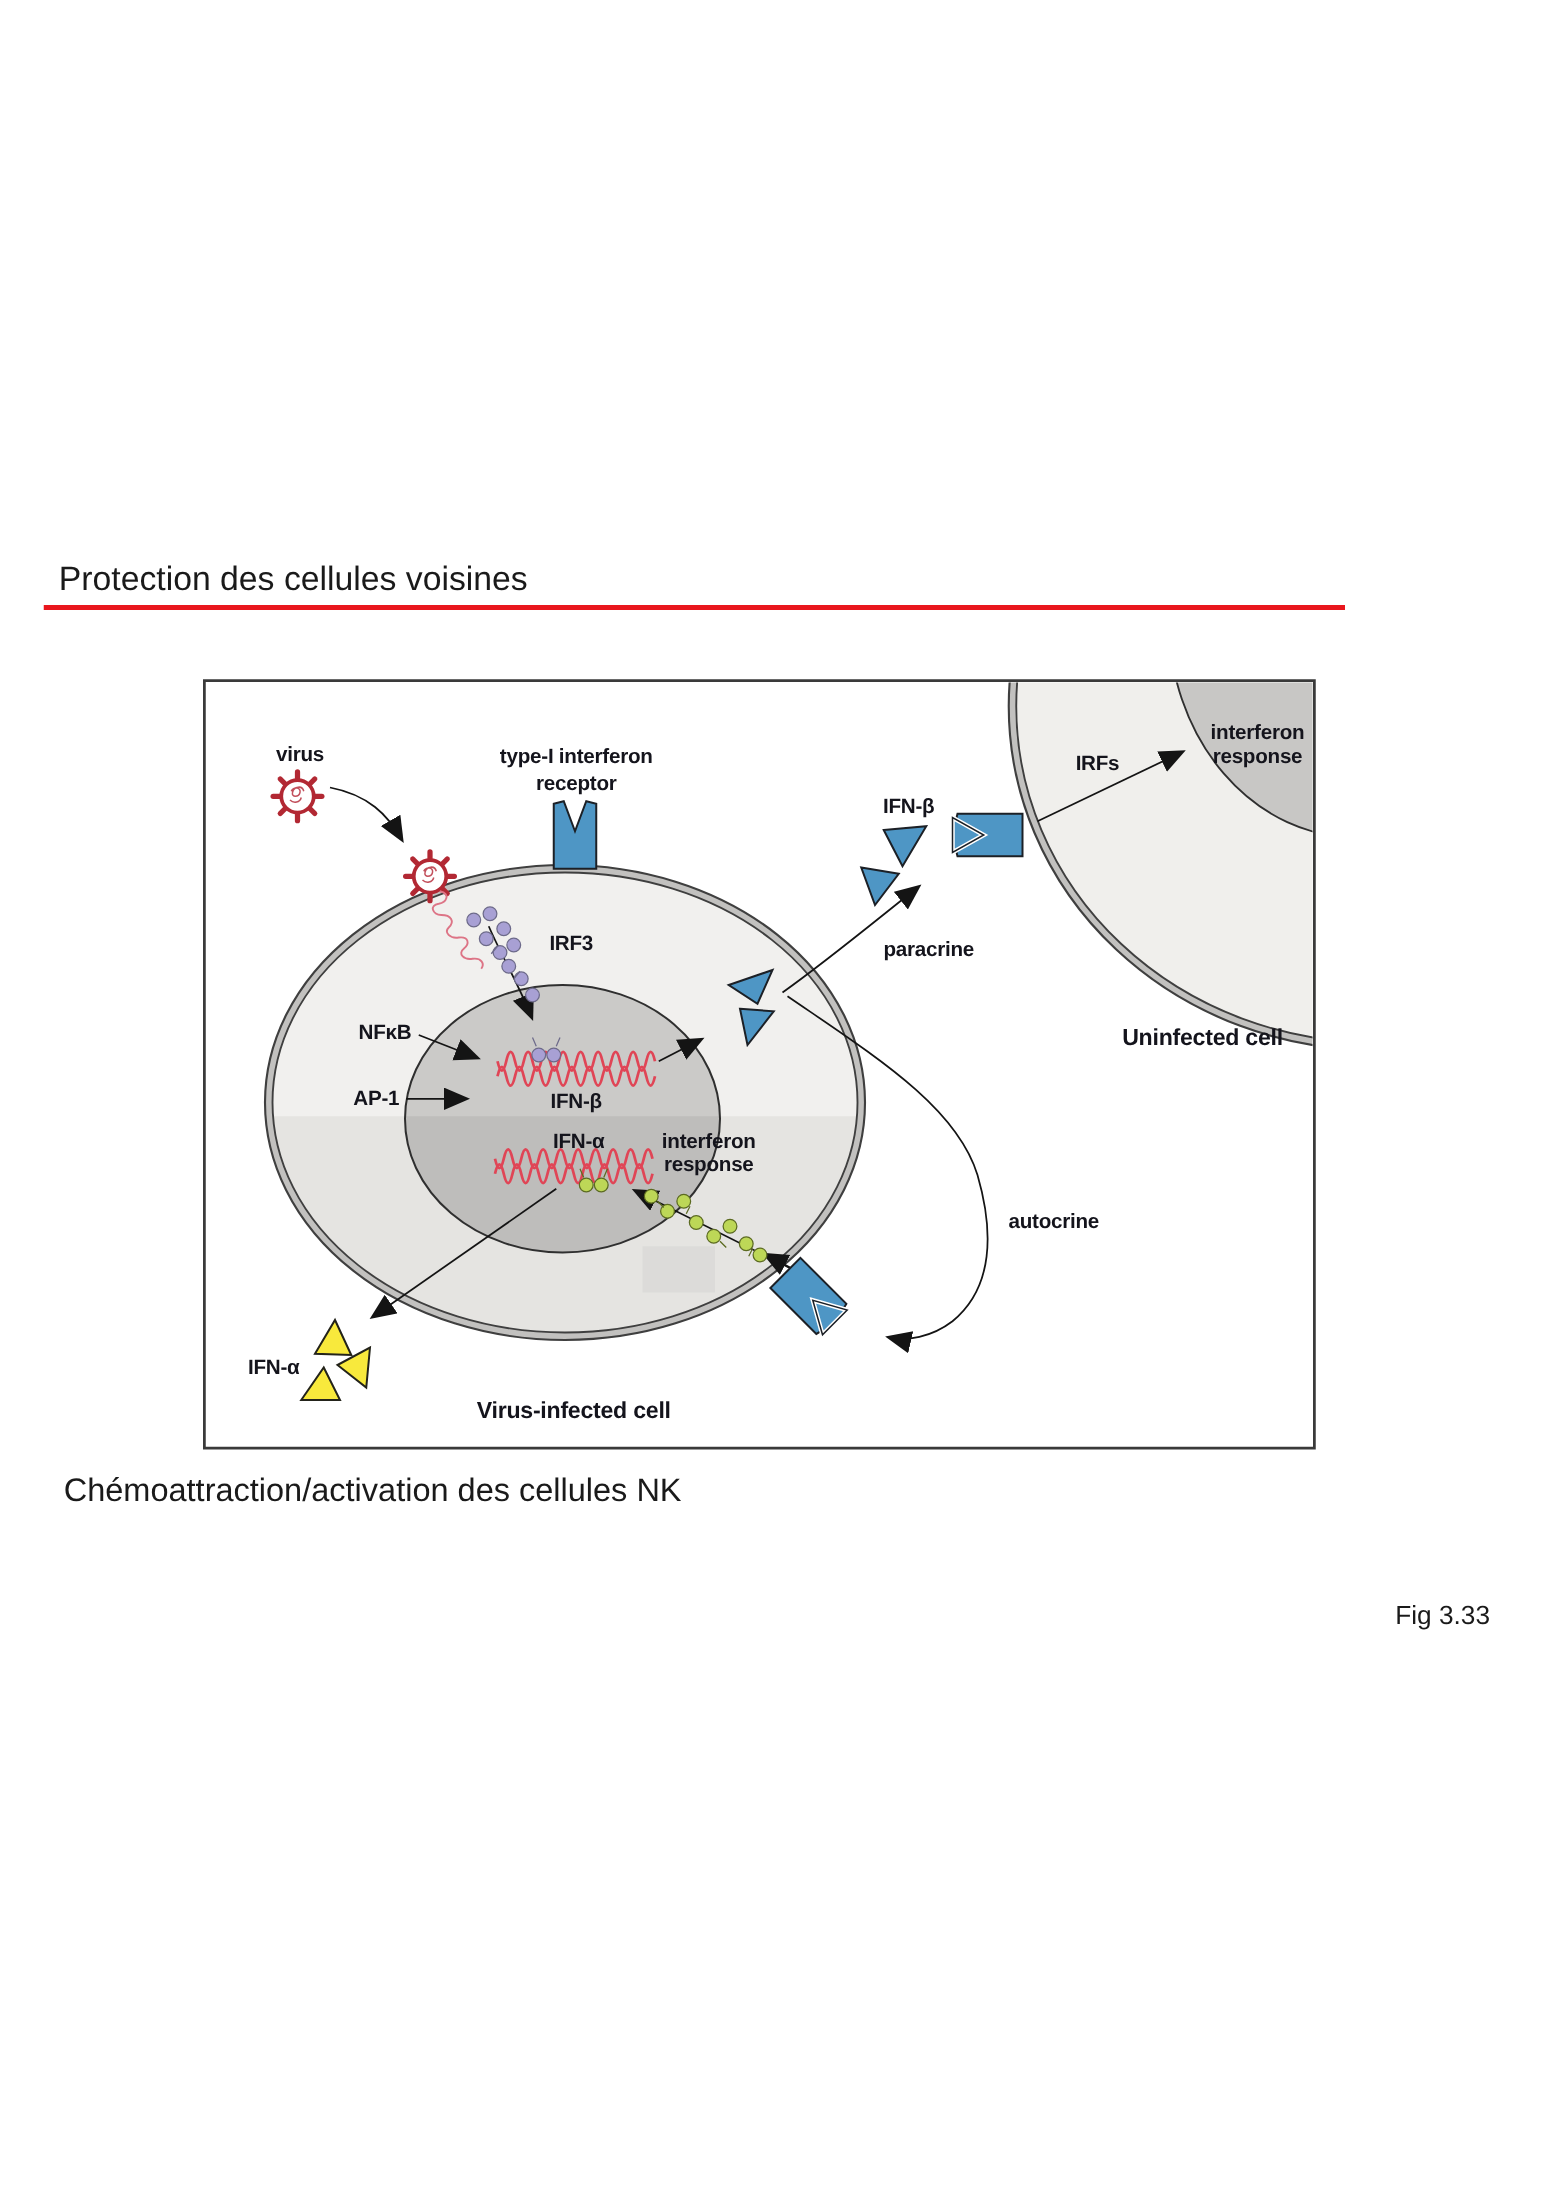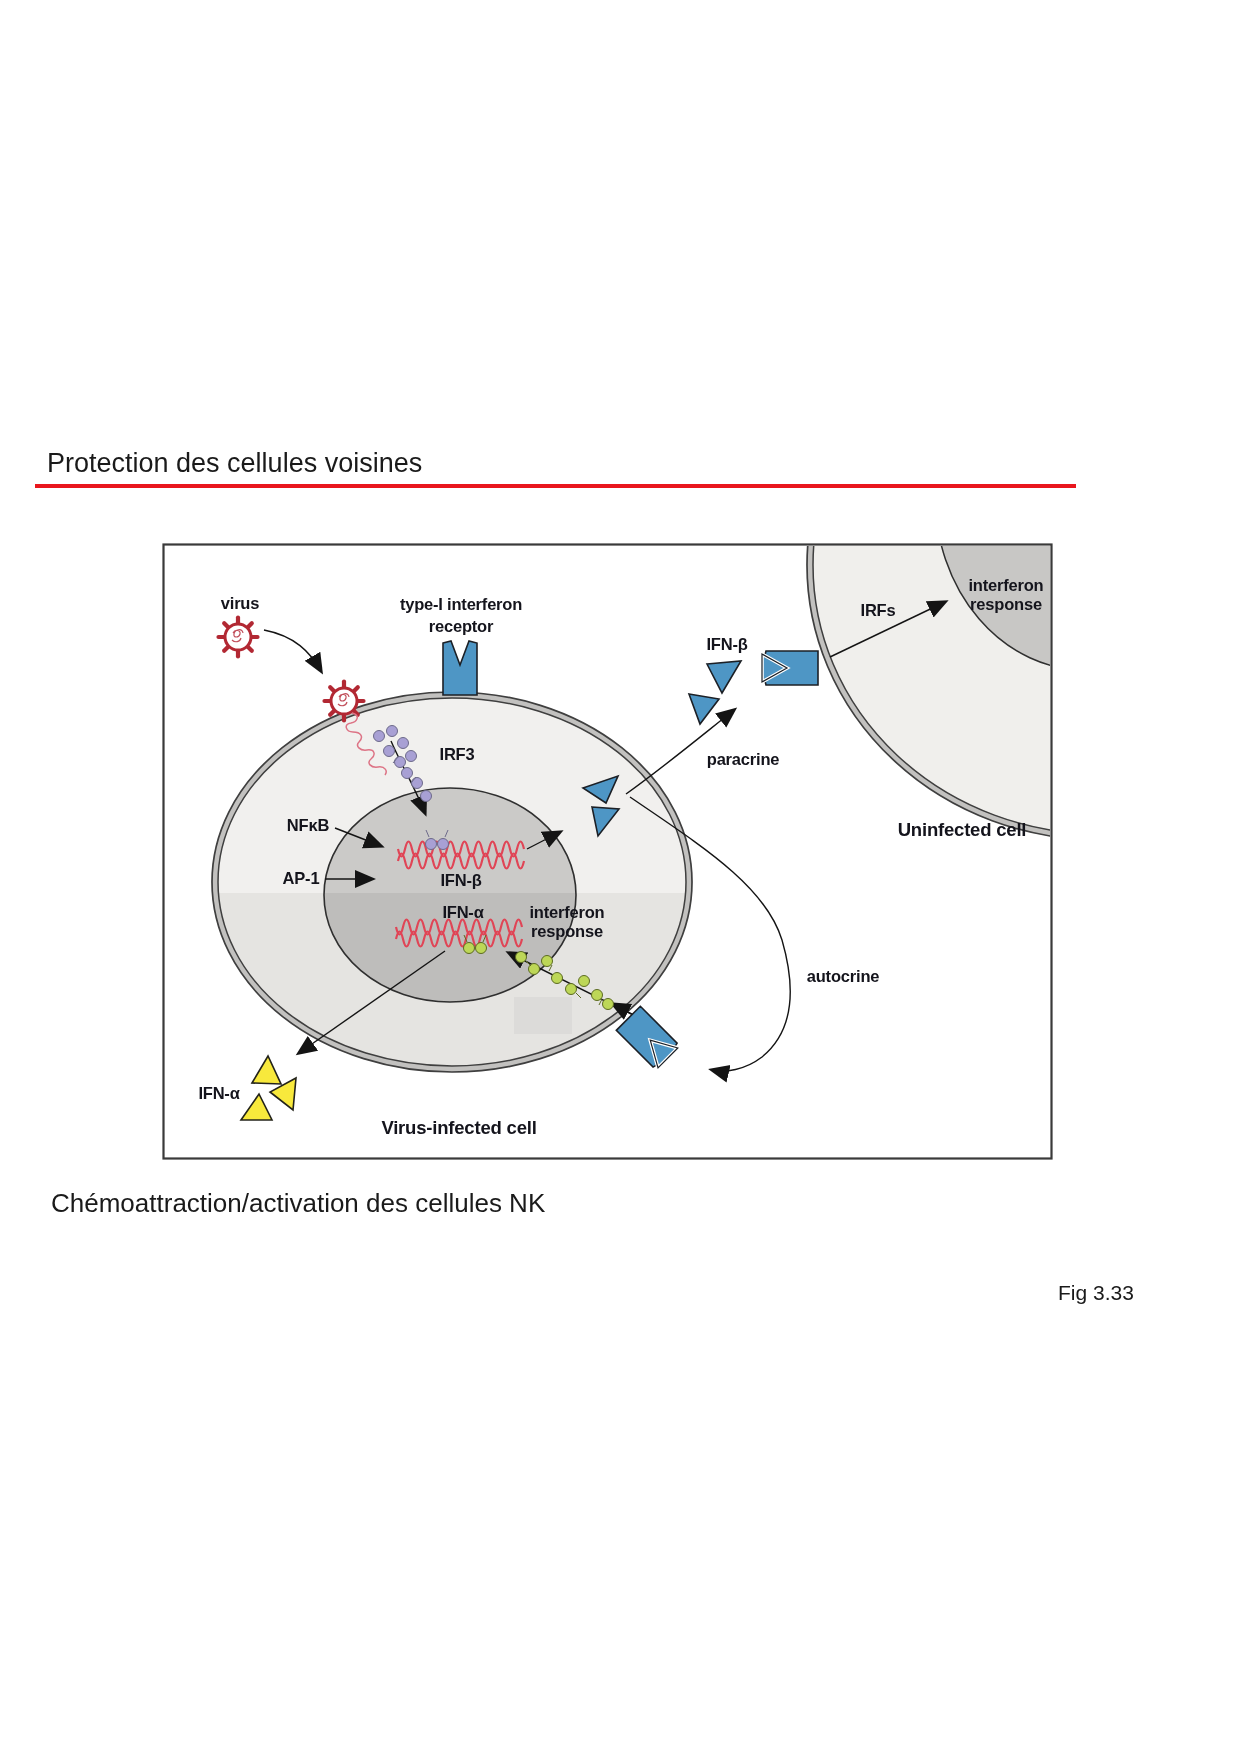--- a/index.html
+++ b/index.html
@@ -3,22 +3,22 @@
 <meta charset="utf-8">
 <style>
   html,body { margin:0; padding:0; }
   body {
     width:1240px; height:1755px; background:#ffffff; position:relative;
     font-family:"Liberation Sans", sans-serif;
   }
   .title    { position:absolute; left:47px;  top:448px;  font-size:27px; color:#1a1a1a; white-space:nowrap; }
   .rule     { position:absolute; left:35px;  top:484px;  width:1041px; height:4px; background:#e9161d; }
   .figwrap  { position:absolute; left:160px; top:541px;  width:895px; height:621px; }
-  .caption  { position:absolute; left:51px;  top:1177px; font-size:26px; color:#1a1a1a; white-space:nowrap;margin-top:11px; }
-  .figref   { position:absolute; left:1058px;top:1281px; width:134px; text-align:left; font-size:21px; color:#1a1a1a; }
+  .caption  { position:absolute; left:51px;  top:1177px; font-size:26px; color:#1a1a1a; white-space:nowrap; }
+  .figref   { position:absolute; left:1058px;top:1281px; width:134px; text-align:right; font-size:21px; color:#1a1a1a; }
   svg text  { font-family:"Liberation Sans", sans-serif; font-weight:700; font-size:16.5px;
               fill:#14141c; text-anchor:middle; letter-spacing:-0.2px; }
   svg text.cellname { font-size:18.5px; }
   .arrowline { stroke:#141414; stroke-width:1.4; fill:none; }
 </style>
 </head>
 <body>
 
 <div class="title">Protection des cellules voisines</div>
 <div class="rule"></div>

